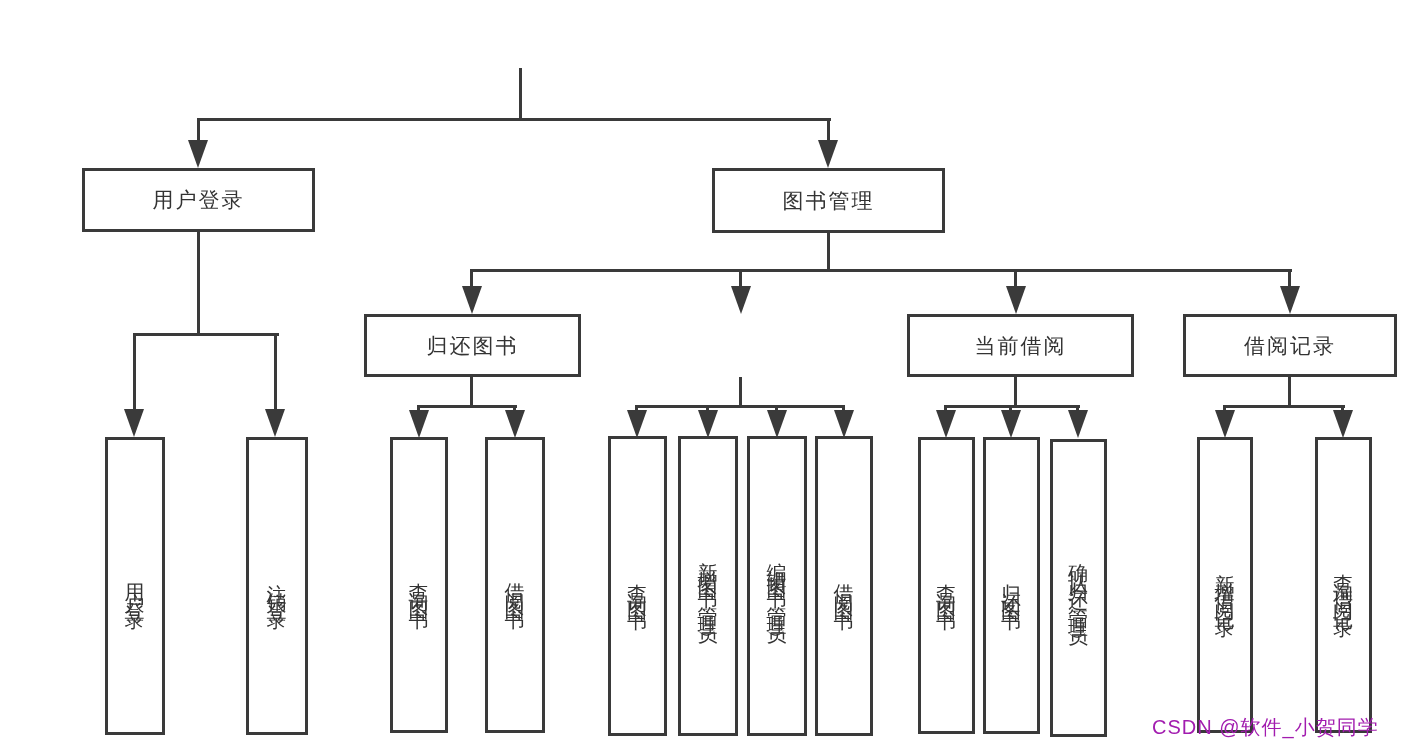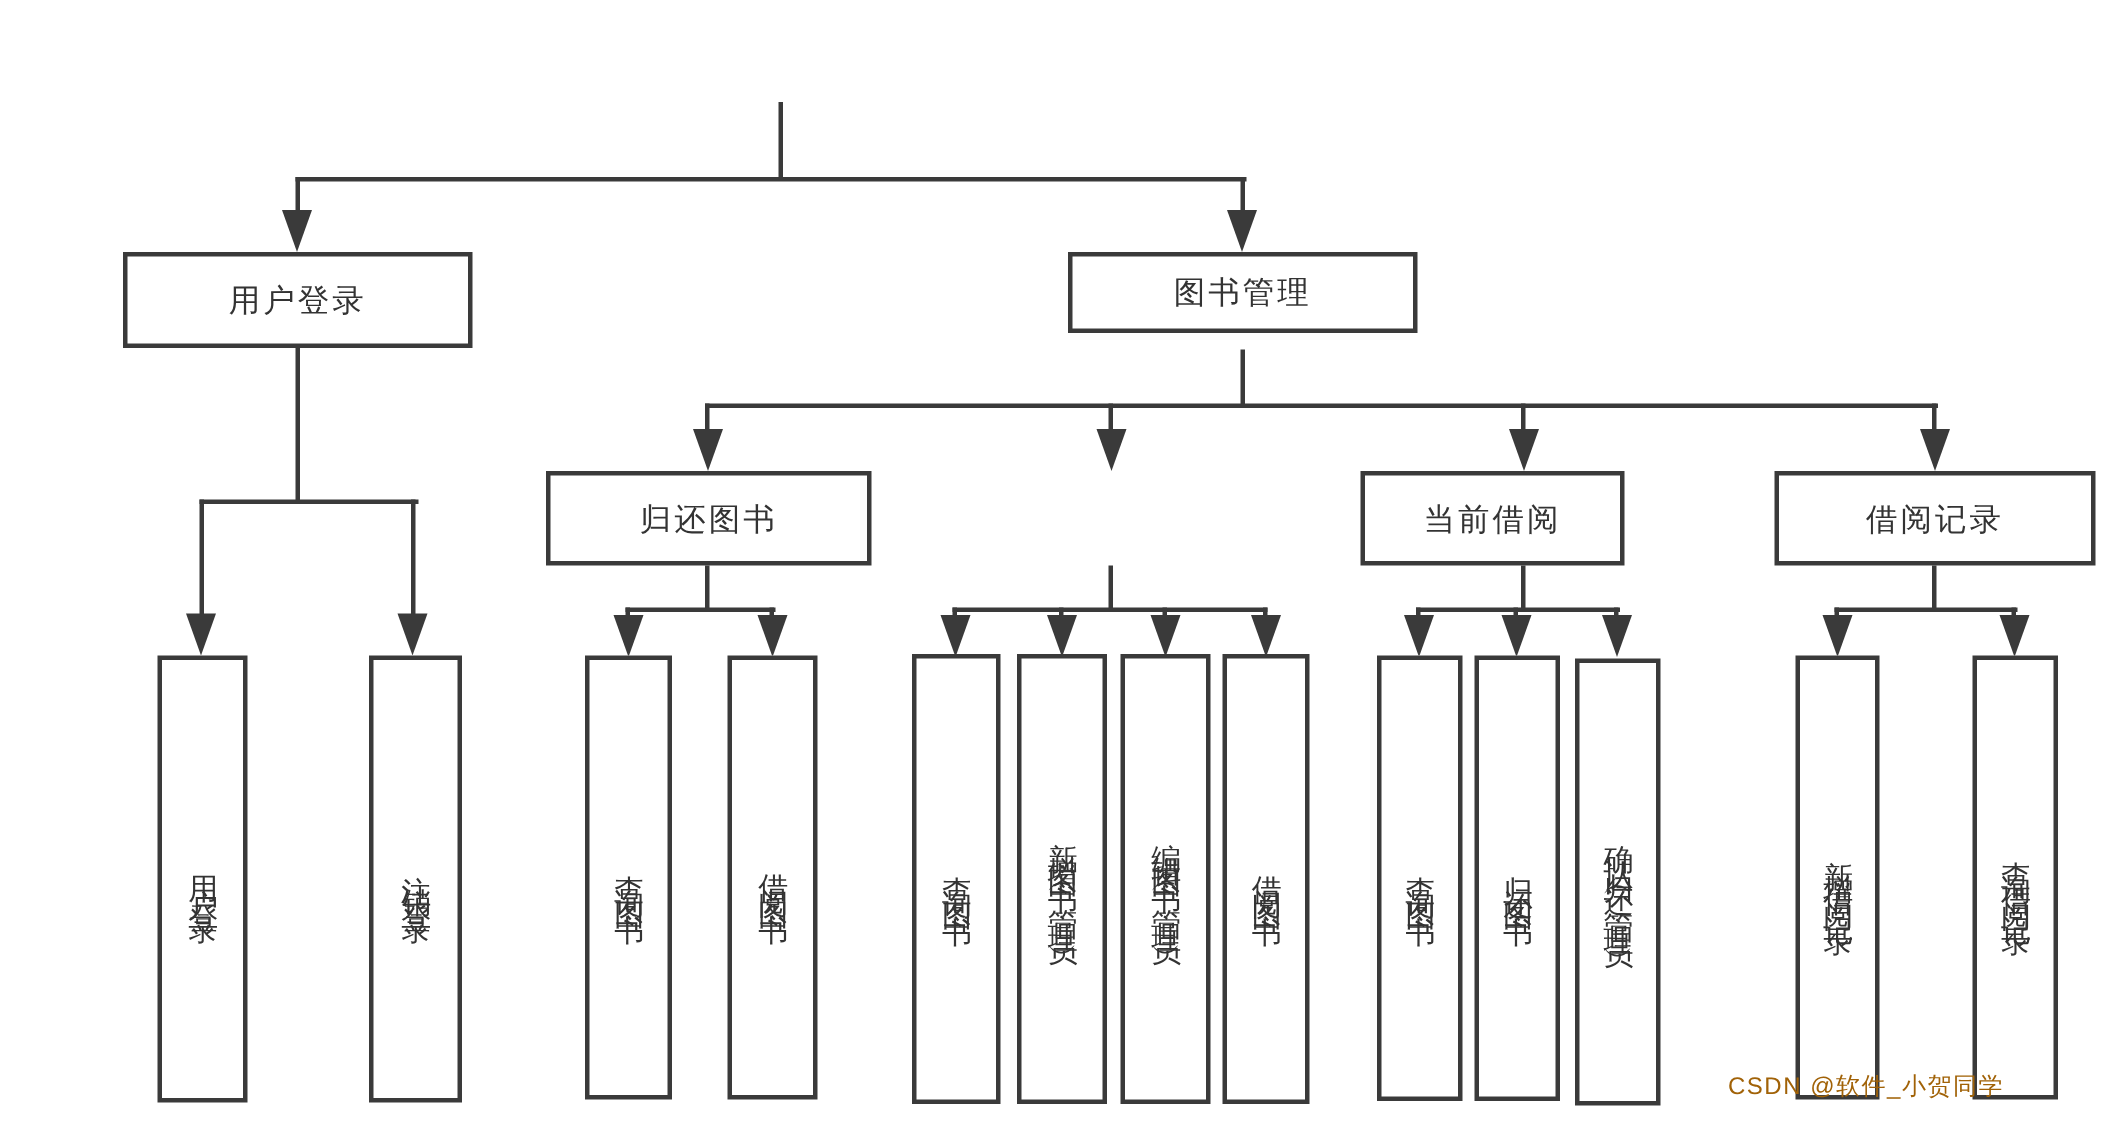--- a/index.html
+++ b/index.html
@@ -52,41 +52,41 @@
   .arrow {
     position: absolute;
     width: 0;
     height: 0;
     border-left: 10px solid transparent;
     border-right: 10px solid transparent;
     border-top: 28px solid #3a3a3a;
   }
   .watermark {
     position: absolute;
-    color: #a16207;
-    font-size: 16px;
+    color: #a21caf;
+    font-size: 20px;
     letter-spacing: 1px;
     white-space: nowrap;
   }
 </style>
 </head>
 <body>
 
 <div id="canvas">
 
 
   <div class="line" style="left:519px; top:68px; width:3px; height:52px;"></div>
   <div class="line" style="left:197px; top:118px; width:634px; height:3px;"></div>
   <div class="line" style="left:197px; top:118px; width:3px; height:26px;"></div>
   <div class="arrow" style="left:188px; top:140px;"></div>
   <div class="line" style="left:827px; top:118px; width:3px; height:26px;"></div>
   <div class="arrow" style="left:818px; top:140px;"></div>
 
   <div class="box" style="left:82px; top:168px; width:233px; height:64px;">用户登录</div>
-  <div class="box" style="left:712px; top:168px; width:233px; height:54px;">图书管理</div>
+  <div class="box" style="left:712px; top:168px; width:233px; height:65px;">图书管理</div>
 
   <div class="line" style="left:197px; top:232px; width:3px; height:104px;"></div>
   <div class="line" style="left:133px; top:333px; width:146px; height:3px;"></div>
   <div class="line" style="left:133px; top:333px; width:3px; height:80px;"></div>
   <div class="arrow" style="left:124px; top:409px;"></div>
   <div class="line" style="left:274px; top:333px; width:3px; height:80px;"></div>
   <div class="arrow" style="left:265px; top:409px;"></div>
 
   <div class="vbox" style="left:105px; top:437px; width:60px; height:298px;">用户登录</div>
   <div class="vbox" style="left:246px; top:437px; width:62px; height:298px;">注销登录</div>
@@ -96,21 +96,21 @@
   <div class="line" style="left:470px; top:269px; width:3px; height:23px;"></div>
   <div class="arrow" style="left:462px; top:286px;"></div>
   <div class="line" style="left:739px; top:269px; width:3px; height:23px;"></div>
   <div class="arrow" style="left:731px; top:286px;"></div>
   <div class="line" style="left:1014px; top:269px; width:3px; height:23px;"></div>
   <div class="arrow" style="left:1006px; top:286px;"></div>
   <div class="line" style="left:1288px; top:269px; width:3px; height:23px;"></div>
   <div class="arrow" style="left:1280px; top:286px;"></div>
 
   <div class="box" style="left:364px; top:314px; width:217px; height:63px;">归还图书</div>
-  <div class="box" style="left:907px; top:314px; width:176px; height:63px;text-align:right;">当前借阅</div>
+  <div class="box" style="left:907px; top:314px; width:227px; height:63px;text-align:right;">当前借阅</div>
   <div class="box" style="left:1183px; top:314px; width:214px; height:63px;">借阅记录</div>
 
   <div class="line" style="left:470px; top:377px; width:3px; height:31px;"></div>
   <div class="line" style="left:417px; top:405px; width:100px; height:3px;"></div>
   <div class="line" style="left:417px; top:405px; width:3px; height:10px;"></div>
   <div class="arrow" style="left:409px; top:410px;"></div>
   <div class="line" style="left:513px; top:405px; width:3px; height:10px;"></div>
   <div class="arrow" style="left:505px; top:410px;"></div>
 
   <div class="vbox" style="left:390px; top:437px; width:58px; height:296px;">查询图书</div>

